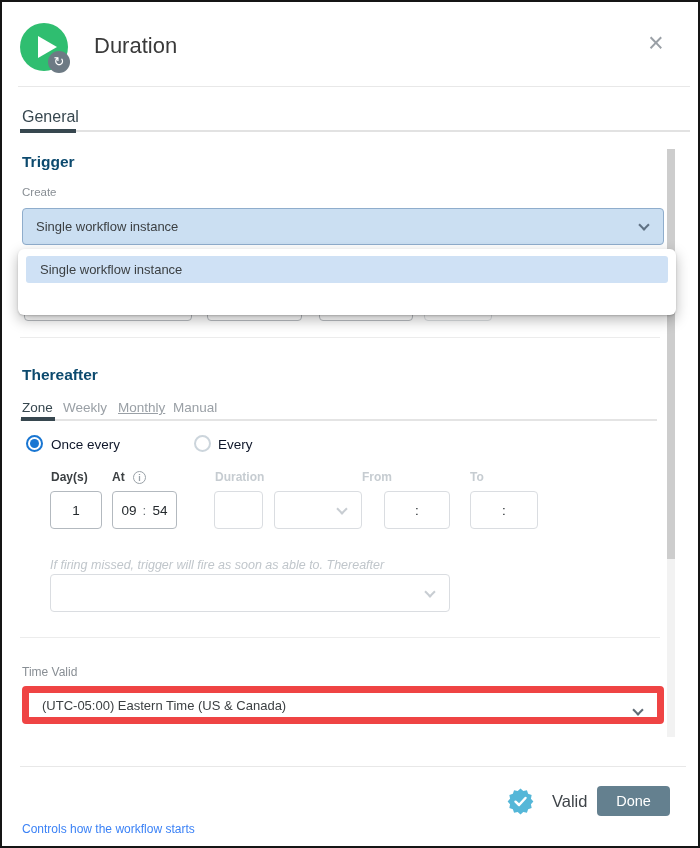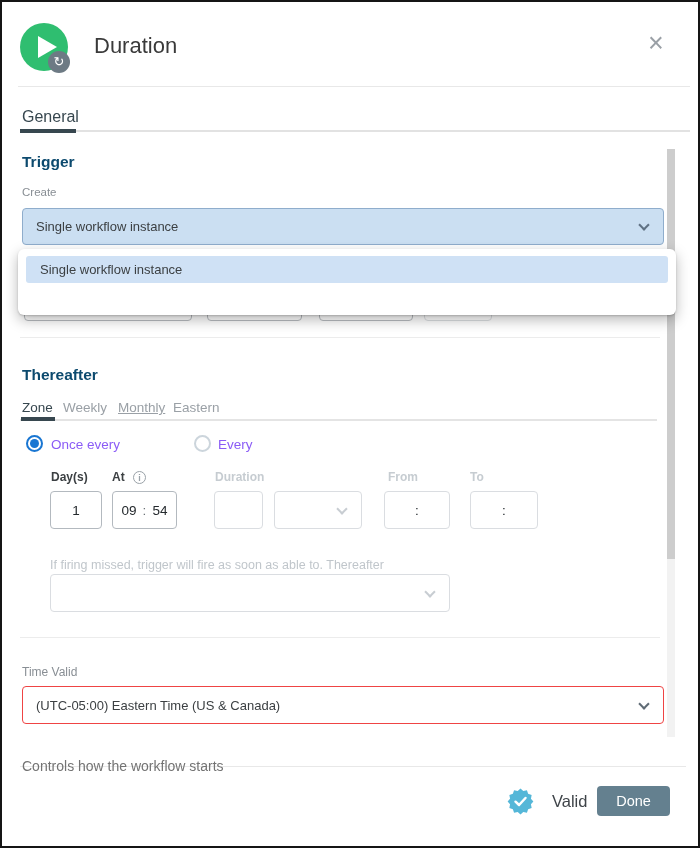--- a/index.html
+++ b/index.html
@@ -34,21 +34,21 @@
   
   .sel {
     border-radius:4px; background:#fff; display:flex; align-items:center;
     padding:0 13px; font-size:13px; color:#3c4043; cursor:pointer;
   }
   .chev { position:absolute; right:15px; width:8px; height:8px;
     border-right:2px solid #5f6b75; border-bottom:2px solid #5f6b75;
     transform:rotate(45deg); }
   .chev.light { border-color:#c8cdd2; }
   .sel-highlight { background:#cbdff2; border:1px solid #8fadcc; }
-  .sel-normal { border:1px solid #ef4444; }
+  .sel-normal { border:7px solid #ef4444; }
   .sel-faint { border:1px solid #dadde1; }
 
   
   .dd-panel {
     left:16px; top:247px; width:658px; height:66px; background:#fff;
     border-radius:6px; z-index:10;
     box-shadow:0 1px 2px rgba(0,0,0,.18), 0 5px 14px rgba(0,0,0,.28);
   }
   .dd-opt { margin:0 8px; height:27px; line-height:27px; padding-left:14px;
     font-size:13px; color:#3c4043; border-radius:3px; cursor:pointer; }
@@ -59,43 +59,43 @@
   
   .r-tab { top:398px; font-size:13.5px; color:#9aa0a6; cursor:pointer; }
   .r-tab.active { color:#37474f; font-weight:500; }
 
   
   .radio { width:17px; height:17px; border-radius:50%; cursor:pointer; }
   .radio.on { border:2px solid #1976d2; }
   .radio.on::after { content:""; display:block; width:9px; height:9px; margin:2px;
     border-radius:50%; background:#1976d2; }
   .radio.off { border:2px solid #ccd5dc; }
-  .radio-label { font-size:13.5px; color:#8b5cf6; font-weight:500; cursor:pointer; }
+  .radio-label { font-size:13.5px; color:#0f172a; font-weight:500; cursor:pointer; }
 
   .f-label { font-size:12px; font-weight:600; color:#3c4043; }
   .f-label.dis { color:#c6ccd1; }
   .inp { top:489px; height:38px; border-radius:4px; background:#fff;
     display:flex; align-items:center; justify-content:center;
     font-size:13.5px; color:#24292d; }
   .inp.dark { border:1px solid #b3b9bf; }
   .inp.faint { border:1px solid #dadde1; }
 
   .info-i { display:inline-block; width:13px; height:13px; border:1px solid #9aa2a8;
     border-radius:50%; color:#9aa2a8; font-size:9px; line-height:12px;
     text-align:center; font-style:normal; }
 
-  .missed-note { left:48px; top:556px; font-size:12.5px; color:#c0c6cb; }
+  .missed-note { left:48px; top:556px; font-size:12.5px; color:#c0c6cb;font-style:italic; }
 
   
   .sb-track { left:665px; top:147px; width:8px; height:588px; background:#f2f2f2; }
   .sb-thumb { left:665px; top:147px; width:8px; height:410px; background:#cdcdcd; cursor:pointer; }
 
   
   .ftr-divider { left:18px; top:764px; width:666px; height:1px; background:#e8e8e8; }
-  .ftr-hint { left:20px; top:756px; font-size:14px; color:#737373; }
+  .ftr-hint { left:20px; top:820px; font-size:12px; color:#3b82f6; }
   .valid-label { left:538px; top:790px; font-size:16.5px; color:#3f4449;margin-left:12px; }
   .done-btn { left:595px; top:784px; width:73px; height:30px; background:#64808f;
     border:none; border-radius:4px; color:#fff; font-size:14.5px; font-weight:500;
     cursor:pointer; font-family:"Liberation Sans", sans-serif; }
 </style>
 </head>
 <body>
 
 <div id="dialog">
 
@@ -131,36 +131,36 @@
   <div class="abs obscured" style="left:317px; width:94px; border:1px solid #b9bdc1;"></div>
   <div class="abs obscured" style="left:422px; width:68px; border:1px solid #dcdfe2;"></div>
 
   <div class="abs divider" style="left:18px; top:335px; width:640px;"></div>
 
   <div class="abs section-h" style="left:20px; top:364px;">Thereafter</div>
 
   <div class="abs r-tab active" style="left:20px;">Zone</div>
   <div class="abs r-tab" style="left:61px;">Weekly</div>
   <div class="abs r-tab" style="left:116px;text-decoration:underline;">Monthly</div>
-  <div class="abs r-tab" style="left:171px;">Eastern</div>
+  <div class="abs r-tab" style="left:171px;">Manual</div>
   <div class="abs" style="left:18px; top:417px; width:637px; height:2px; background:#e4e4e4;"></div>
   <div class="abs" style="left:19px; top:415px; width:34px; height:4px; background:#37474f;"></div>
 
   <div class="abs radio on" style="left:24px; top:433px;"></div>
   <div class="abs radio-label" style="left:49px; top:435px;">Once every</div>
   <div class="abs radio off" style="left:192px; top:433px;"></div>
   <div class="abs radio-label" style="left:216px; top:435px;">Every</div>
 
   <div class="abs f-label" style="left:49px; top:468px;">Day(s)</div>
   <div class="abs f-label" style="left:110px; top:468px;">
     <span>At</span>
     <i class="info-i" style="margin-left:5px;">i</i>
   </div>
   <div class="abs f-label dis" style="left:213px; top:468px;">Duration</div>
-  <div class="abs f-label dis" style="left:386px; top:468px;">From</div>
+  <div class="abs f-label dis" style="left:360px; top:468px;">From</div>
   <div class="abs f-label dis" style="left:468px; top:468px;">To</div>
 
   <div class="abs inp dark" style="left:48px; width:52px;">1</div>
   <div class="abs inp dark" style="left:110px; width:65px; gap:6px;">
     <span>09</span>
     <span style="color:#6b7176;">:</span>
     <span>54</span>
   </div>
   <div class="abs inp faint" style="left:212px; width:49px;"></div>
   <div class="abs sel sel-faint" style="left:272px; top:489px; width:88px; height:38px;">

